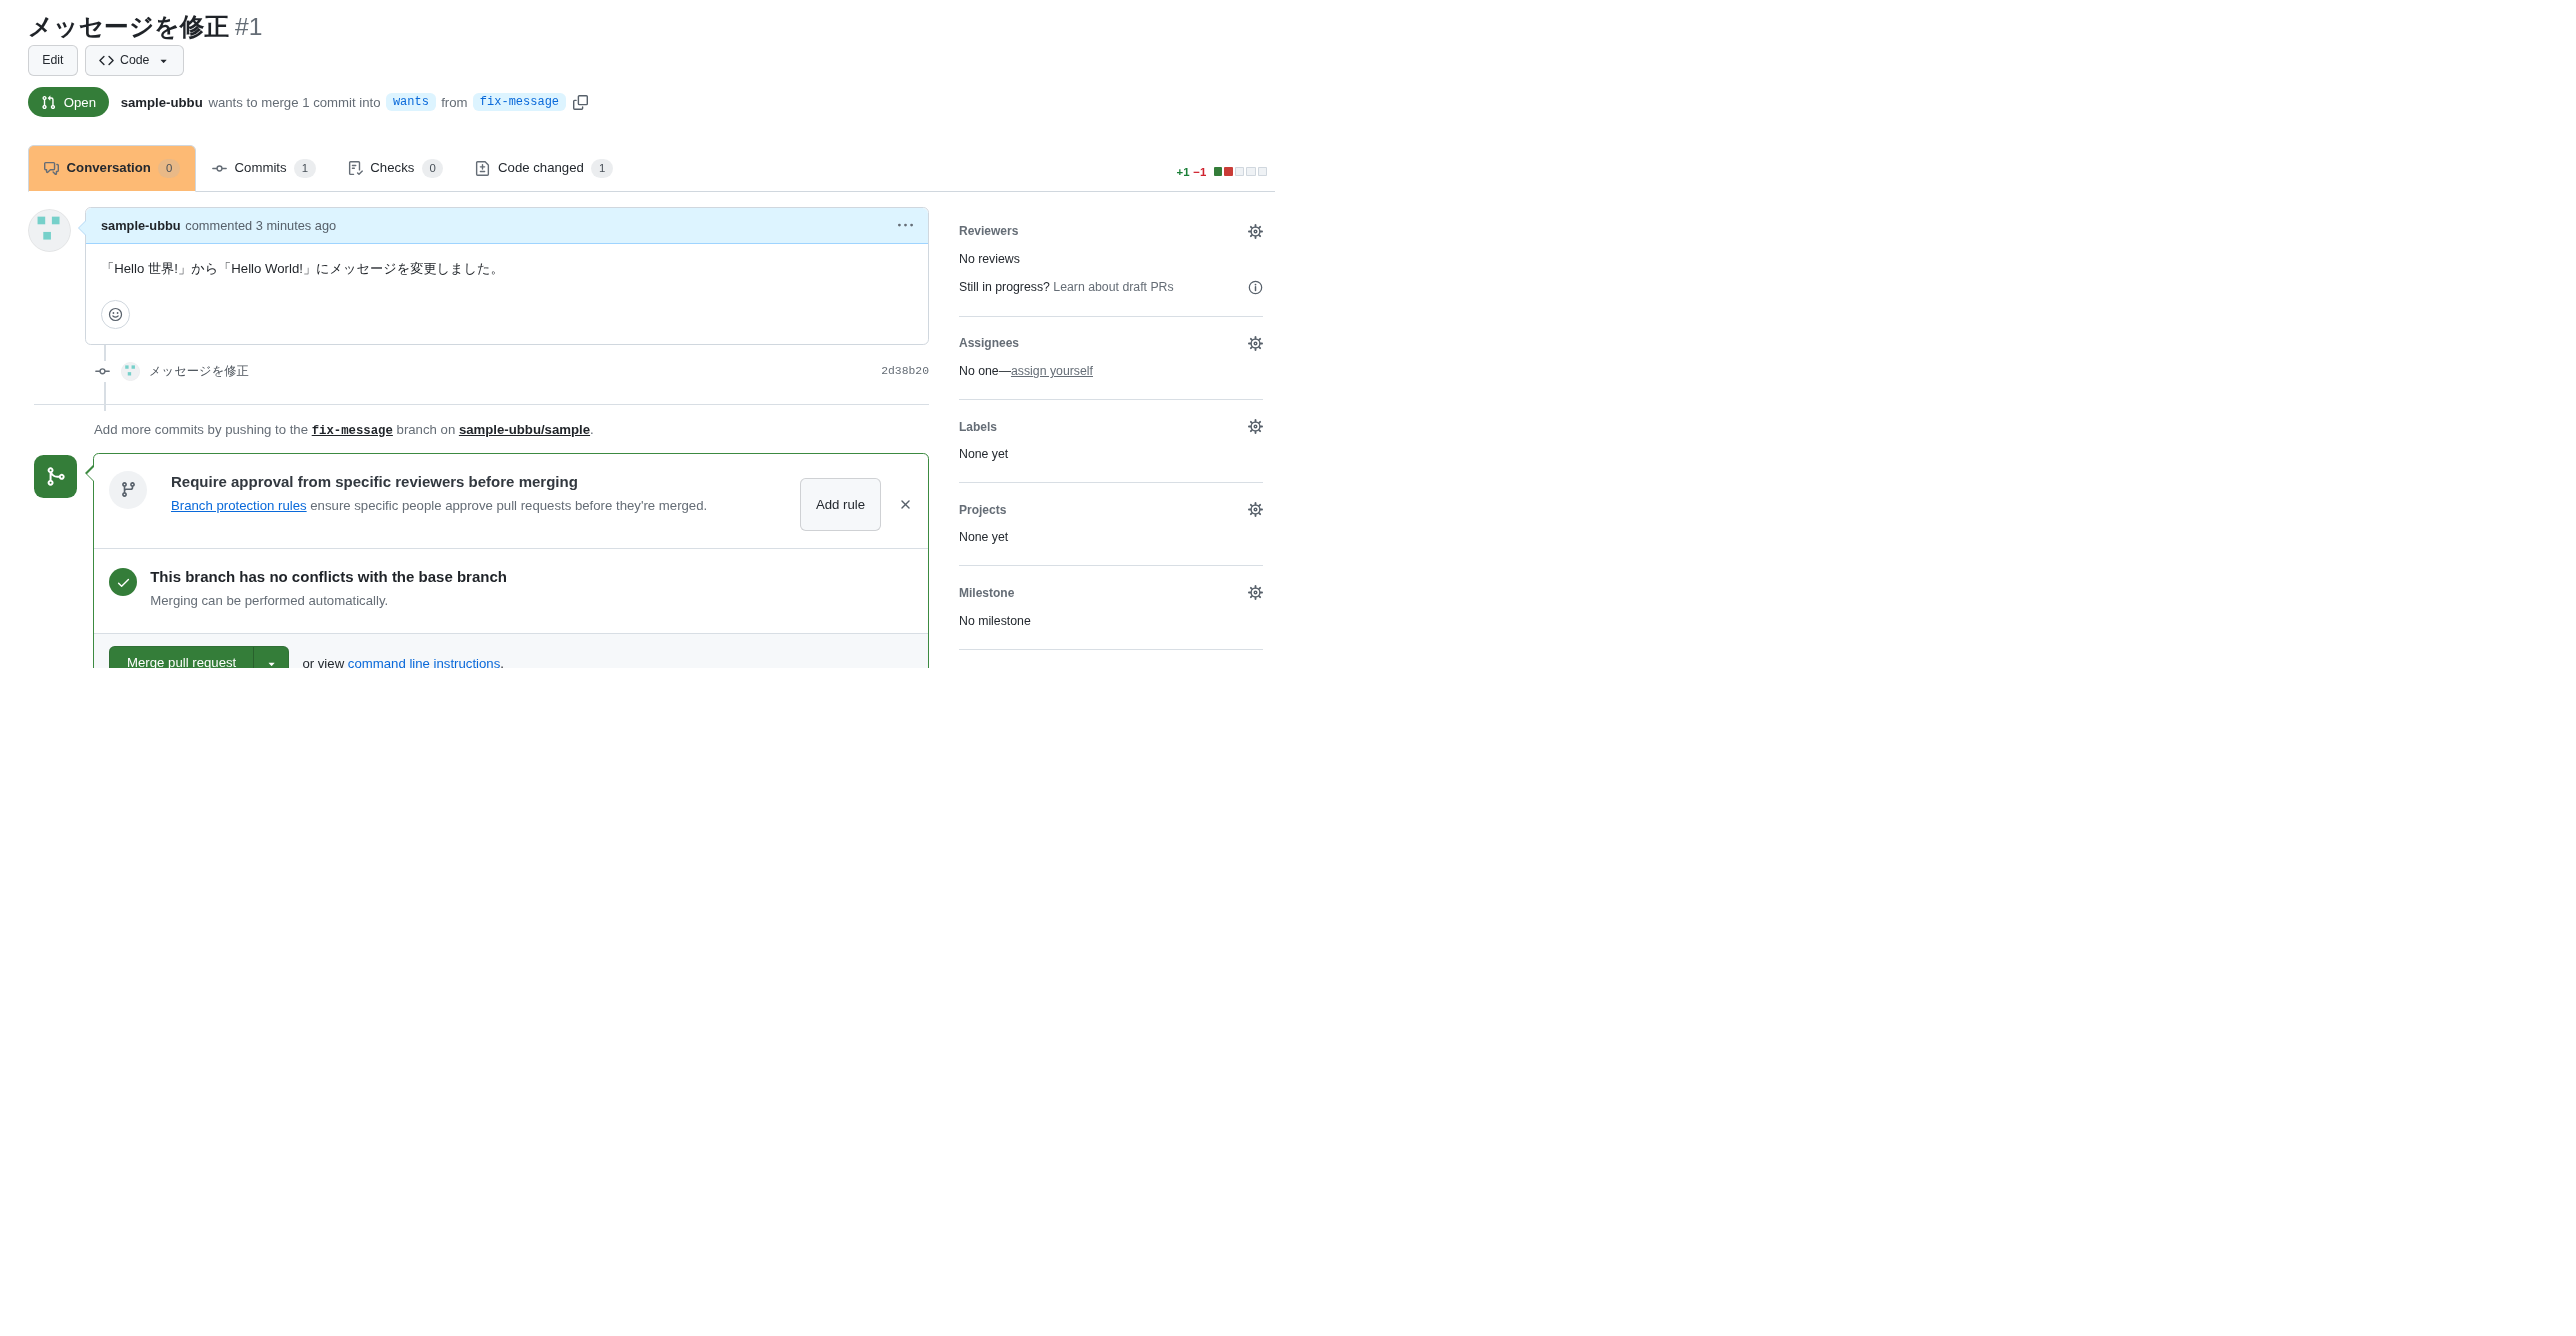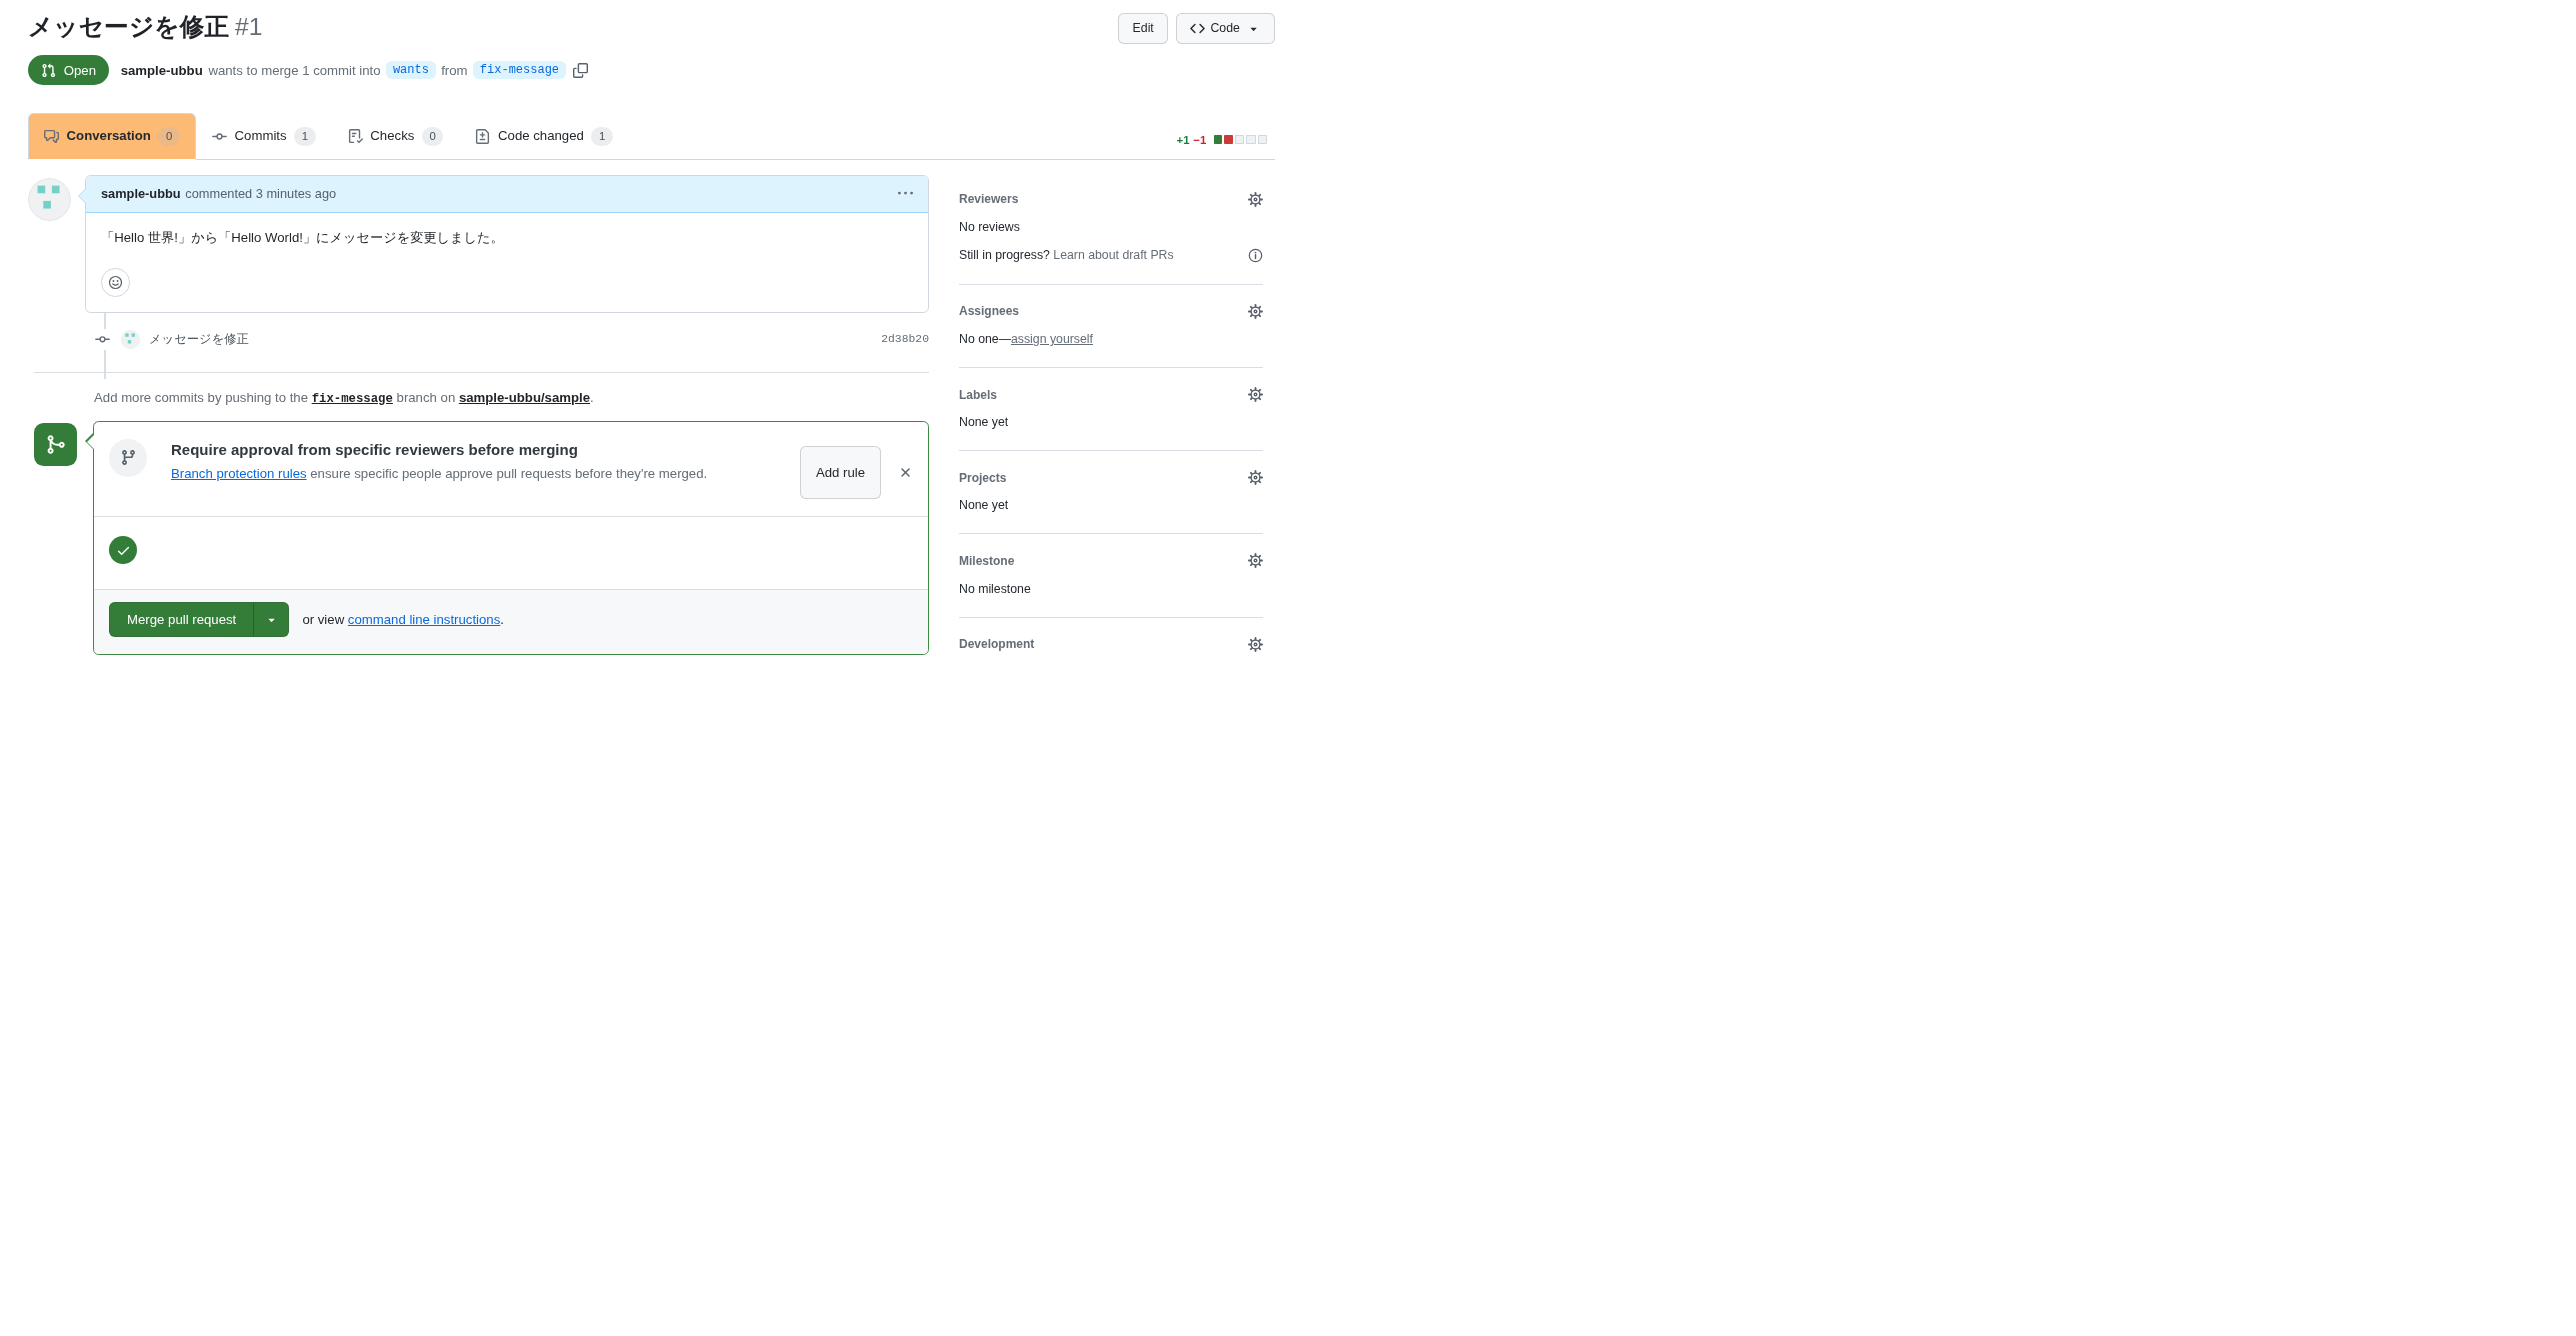--- a/index.html
+++ b/index.html
@@ -5,21 +5,21 @@
   html,body{margin:0;padding:0;}
   body{
     width:1288px;height:668px;overflow:hidden;background:#fff;
     font-family:"Liberation Sans","DejaVu Sans",sans-serif;color:#1f2328;
     -webkit-font-smoothing:antialiased;
   }
   .page{padding:11.4px 13.2px 0 28px;}
   svg.oct{display:inline-block;vertical-align:text-bottom;fill:currentColor;flex:none;}
 
   
-  .title-row{display:flex;justify-content:space-between;align-items:flex-start;}
+  .title-row{display:flex;justify-content:space-between;align-items:flex-start;flex-direction:column;}
   h1{margin:0;font-size:24.6px;font-weight:600;line-height:1.3;letter-spacing:0.2px;}
   h1 .pr-number{font-weight:400;color:#656d76;margin-left:5.7px;}
   .header-actions{display:flex;gap:7.6px;margin-top:1.9px;}
   .btn{
     display:inline-flex;align-items:center;gap:5.7px;padding:5.7px 13.2px;
     font-size:12.3px;font-weight:500;color:#24292f;background:#f6f8fa;
     border:0.9px solid rgba(31,35,40,.18);border-radius:5.7px;cursor:pointer;
     font-family:inherit;line-height:17px;
   }
   .btn .caret{margin-left:1.9px;color:#24292f;}
@@ -380,20 +380,24 @@
               </button>
             </div>
           </div>
 
           <div class="mb-status">
             <div class="check-circle">
               <svg class="oct" width="15" height="15" viewBox="0 0 16 16">
                   <use href="#i-check"></use>
                 </svg>
             </div>
+            <div>
+              <h3>This branch has no conflicts with the base branch</h3>
+              <p>Merging can be performed automatically.</p>
+            </div>
           </div>
 
           <div class="mb-footer">
             <div class="merge-btn">
               <span class="label">Merge pull request</span>
               <span class="caret-part">
                 <svg class="oct" width="13.2" height="13.2" viewBox="0 0 14 14">
                     <use href="#i-tri"></use>
                   </svg>
               </span>

